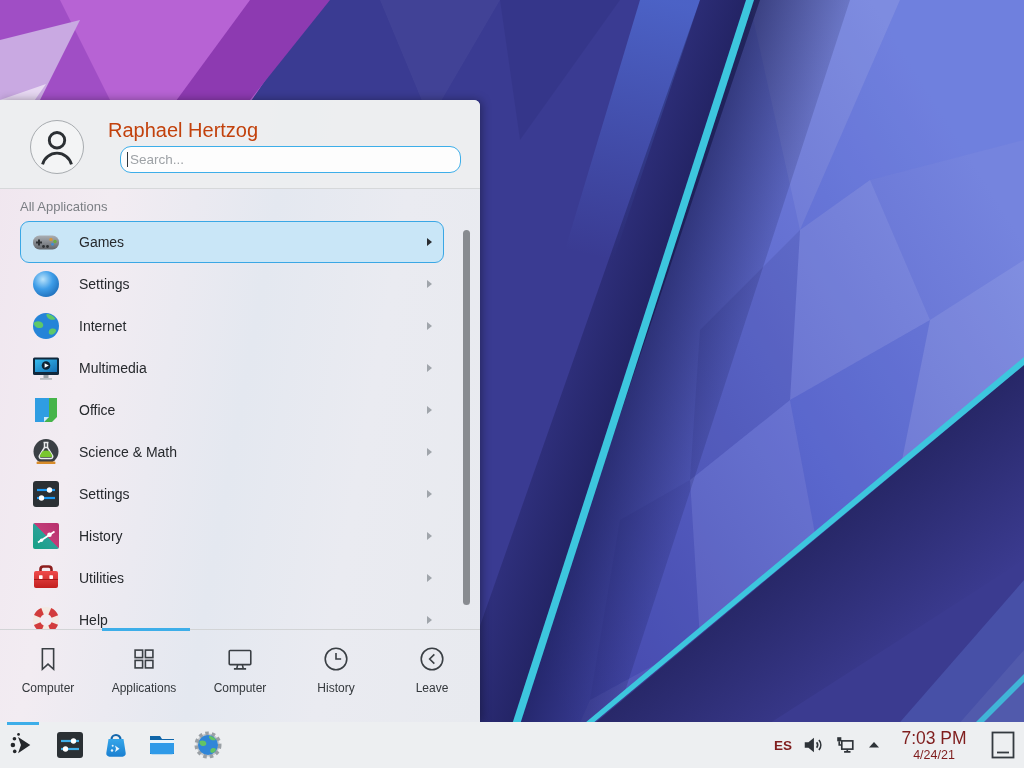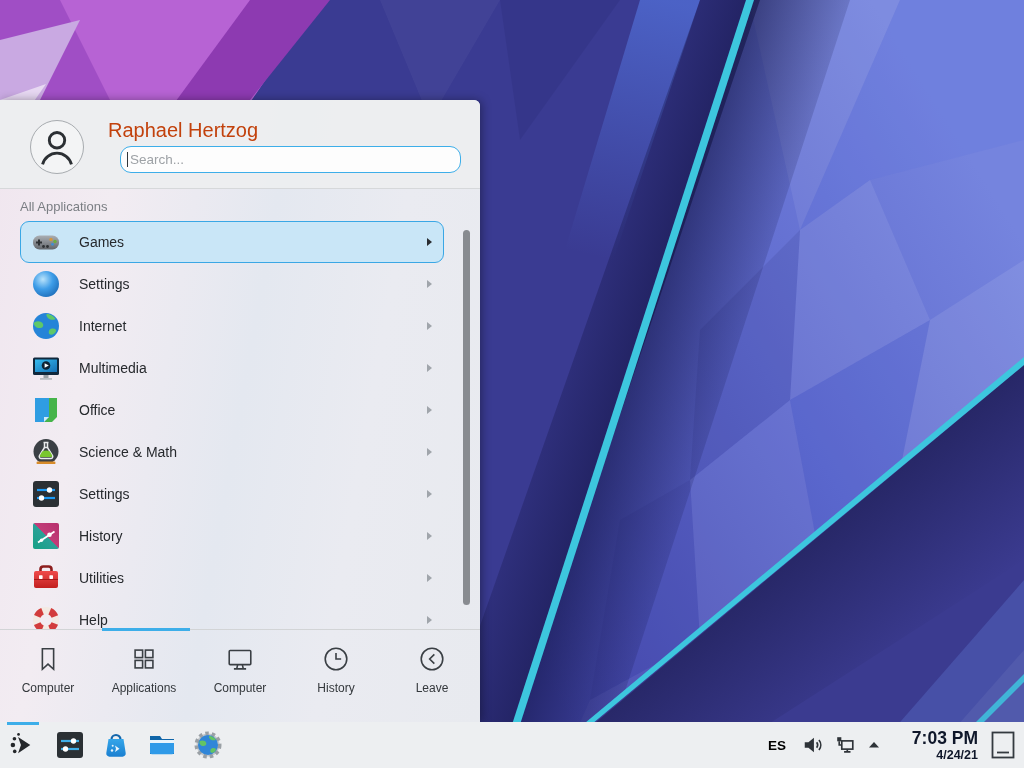--- a/index.html
+++ b/index.html
@@ -49,26 +49,26 @@
   
   .taskbar{position:absolute;left:0;bottom:0;width:100%;height:46px;background:#edeff1;
         display:flex;align-items:center;box-sizing:border-box;padding-left:6px;}
   .tb-launcher{position:relative;width:34px;height:46px;display:flex;align-items:center;justify-content:center;}
   .tb-launcher.active::before{content:"";position:absolute;top:0;left:1px;right:1px;height:3px;background:#3daee9;}
   .tb-launcher svg{width:29px;height:29px;display:block;}
   .tb-pinned{display:flex;align-items:center;}
   .tb-icon{width:32px;height:32px;margin-left:14px;}
   .tb-icon svg{width:32px;height:32px;display:block;}
   .tray{margin-left:auto;display:flex;align-items:center;padding-right:8px;}
-  .kb-layout{width:24px;text-align:left;font-size:13.5px;font-weight:bold;color:#000000;margin-right:10px;}
+  .kb-layout{width:24px;text-align:right;font-size:13.5px;font-weight:bold;color:#7f1d1d;margin-right:10px;}
   .tray-icon{width:22px;height:22px;margin-right:10px;}
   .tray-icon svg{width:22px;height:22px;display:block;}
   .tray-icon.caret{width:16px;height:16px;margin-right:8px;}
   .tray-icon.caret svg{width:16px;height:16px;}
-  .clock{width:88px;text-align:right;color:#0f172a;margin-right:12px;font-weight:bold;}
+  .clock{width:88px;text-align:center;color:#7f1d1d;margin-right:12px;}
   .clock .time{font-size:17.5px;line-height:19px;}
   .clock .date{font-size:12.5px;line-height:14px;}
   .show-desktop{width:26px;height:46px;display:flex;align-items:center;justify-content:center;}
   .show-desktop svg{width:24px;height:28px;display:block;}
 </style>
 </head>
 <body>
 
 <div class="screen">
 

